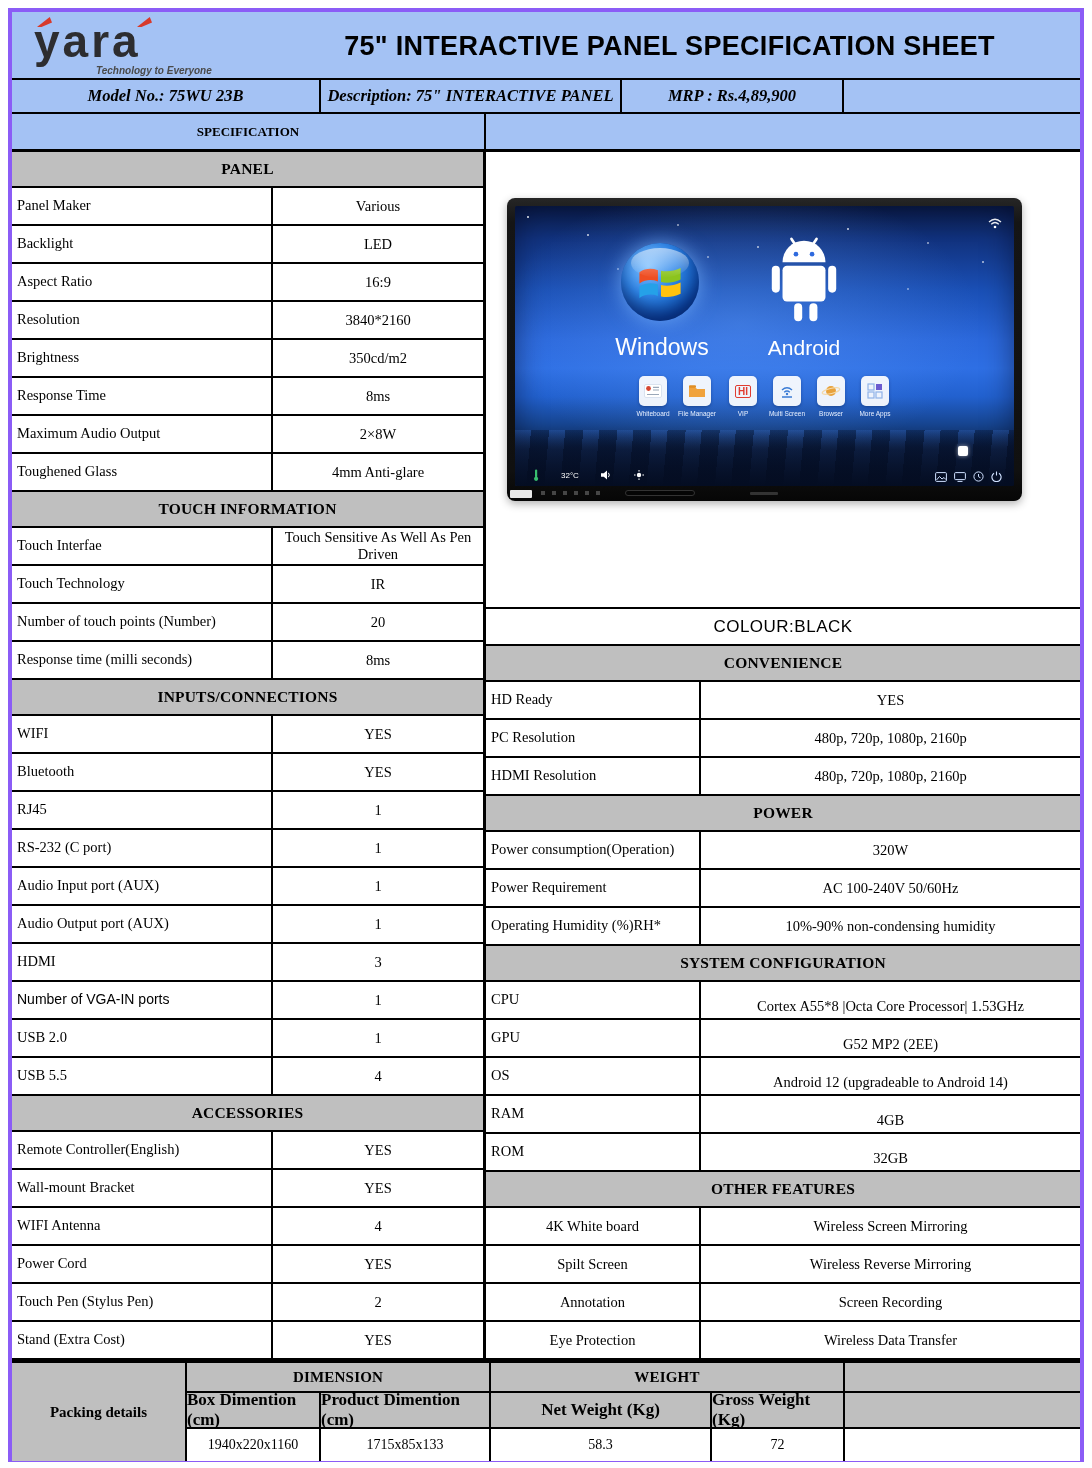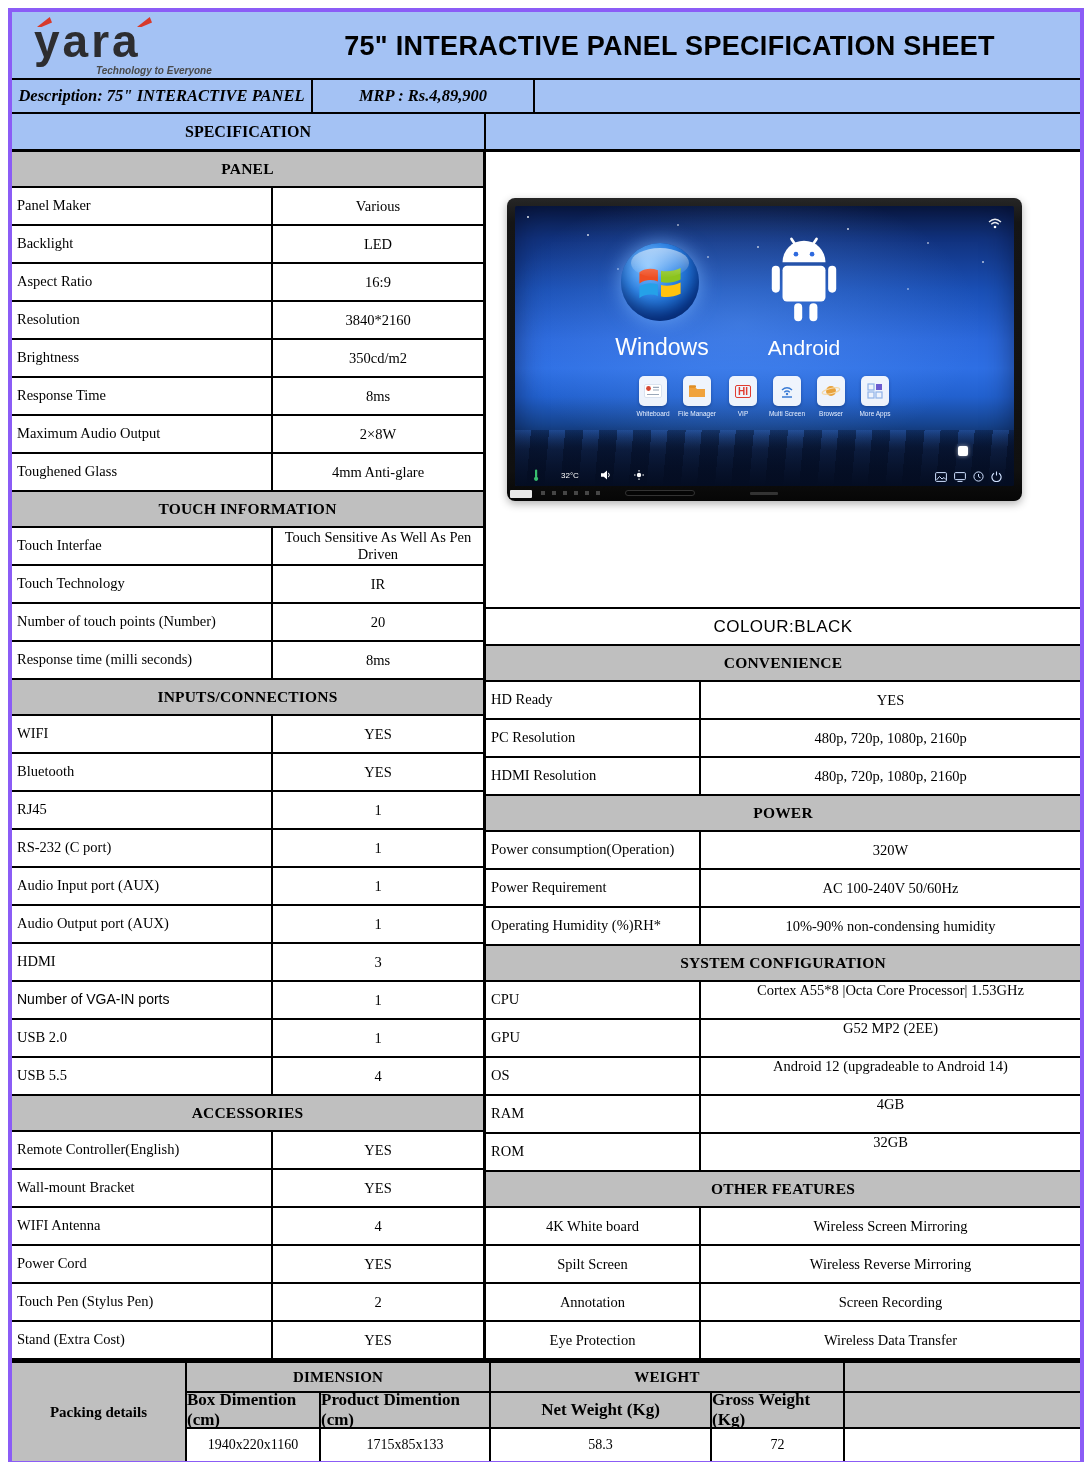--- a/index.html
+++ b/index.html
@@ -19,36 +19,36 @@
   .logo-tagline { position:absolute; left:62px; top:49px; font-family:"Liberation Sans", sans-serif; font-size:10px; font-style:italic; font-weight:bold; color:#4a4a4a; }
   .sheet-title { position:absolute; left:255px; top:0; width:805px; height:68px; display:flex; align-items:center; justify-content:center;
                  font-family:"Liberation Sans", sans-serif; font-weight:bold; font-size:27px; letter-spacing:.3px; }
 
   .info-row { position:absolute; left:0; top:68px; width:1068px; height:34px; display:flex; background:#a4c2f4; border-bottom:2px solid #000; }
   .info-cell { border-right:2px solid #000; display:flex; align-items:center; justify-content:center;
                font-weight:bold; font-style:italic; font-size:16.5px; }
   .ic1 { width:309px; } .ic2 { width:301px; } .ic3 { width:222px; } .ic4 { width:236px; border-right:none; }
 
   .colhead-row { position:absolute; left:0; top:102px; width:1068px; height:38px; display:flex; background:#a4c2f4; border-bottom:3px solid #000; }
-  .colhead { display:flex; align-items:center; justify-content:center; font-weight:bold; font-size:16px; }
+  .colhead { display:flex; align-items:center; justify-content:center; font-weight:bold; font-size:13px; }
   .ch-left { width:474px; border-right:2px solid #000; }
   .ch-right { width:594px;margin-top:44px; }
 
   
   .body { position:absolute; left:0; top:140px; width:1068px; height:1208px; }
   .leftcol { position:absolute; left:0; top:0; width:474px; height:1208px; border-right:3px solid #000; }
   .rightcol { position:absolute; left:474px; top:0; width:594px; height:1208px; }
 
   .shead { height:36px; background:#bfbfbf; border-bottom:2px solid #000; display:flex; align-items:center; justify-content:center;
            font-weight:bold; font-size:15.5px; letter-spacing:.2px; }
   .srow { height:38px; display:flex; border-bottom:2px solid #000; background:#fff; }
   .slabel { width:261px; border-right:2px solid #000; display:flex; align-items:center; padding-left:5px; font-size:14.5px; line-height:1.1; }
   .svalue { flex:1; display:flex; align-items:center; justify-content:center; text-align:center; font-size:14.5px; line-height:1.15; padding:0 4px; }
   .rl { width:215px; }
-  .valbottom { align-items:flex-end; padding-bottom:19px; }
+  .valbottom { align-items:flex-end; padding-bottom:3px; }
   .feat-left { width:215px; border-right:2px solid #000; display:flex; align-items:center; justify-content:center; font-size:14.5px; }
 
   
   .photo-cell { position:relative; width:594px; height:457px; background:#fff; border-bottom:2px solid #000; overflow:hidden; }
   .colour-row { height:37px; border-bottom:2px solid #000; display:flex; align-items:center; justify-content:center;
                 font-family:"Liberation Sans", sans-serif; font-size:17px; letter-spacing:.5px; background:#fff; }
 
   .panel { position:absolute; left:21px; top:46px; width:515px; height:303px; background:linear-gradient(180deg,#262626,#151515 8%,#101010 90%,#060606);
            border-radius:8px; box-shadow:0 3px 8px rgba(0,0,0,.30); }
   .screen { position:absolute; left:8px; top:8px; width:499px; height:280px; border-radius:2px; overflow:hidden;
@@ -111,20 +111,21 @@
     <div class="logo">
       <div class="logo-text sans">yara</div>
       <div class="logo-accent acc-y"></div>
       <div class="logo-accent acc-r"></div>
       <div class="logo-tagline">Technology to Everyone</div>
     </div>
     <div class="sheet-title">75" INTERACTIVE PANEL SPECIFICATION SHEET</div>
   </div>
 
   <div class="info-row">
+    <div class="info-cell ic1">Model No.:  75WU  23B</div>
     <div class="info-cell ic2">Description: 75" INTERACTIVE PANEL</div>
     <div class="info-cell ic3">MRP : Rs.4,89,900</div>
     <div class="info-cell ic4"></div>
   </div>
 
   <div class="colhead-row">
     <div class="colhead ch-left">SPECIFICATION</div>
     <div class="colhead ch-right">PHOTO</div>
   </div>
 

